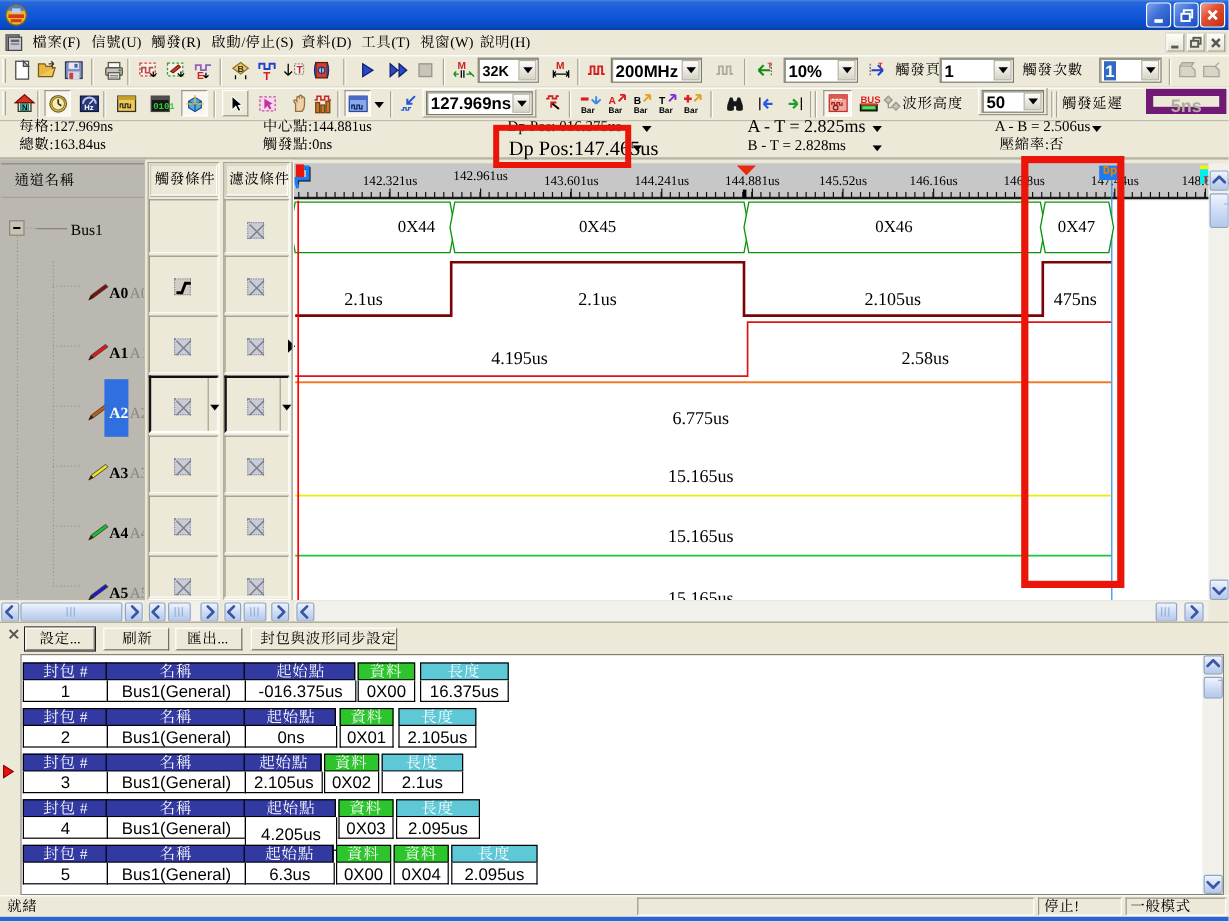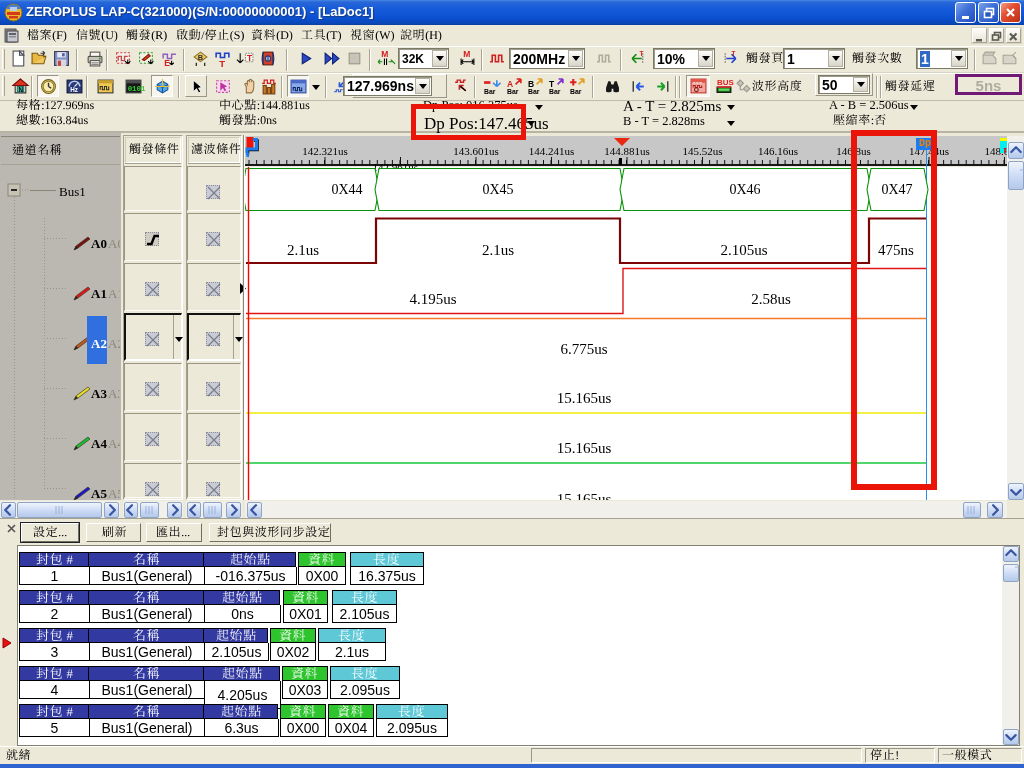--- a/index.html
+++ b/index.html
@@ -42,21 +42,20 @@
       </defs>
     </svg>
     <div class="a" style="left:0;top:0;width:1024px;height:25px;background:linear-gradient(180deg,#4687e2 0%,#2a67d8 8%,#155bda 35%,#0b51d2 70%,#0a47bb 92%,#0a3f9e 100%)"></div>
     <svg class="a" style="left:4px;top:3px" width="19" height="19">
 <circle cx="9.5" cy="9.5" r="8.5" fill="#e8b82a" stroke="#8a6a10"></circle>
 <path d="M2 6 A8.5 8.5 0 0 1 17 6 Z" fill="#4a7fd0"></path>
 <rect x="3" y="9" width="13" height="3" fill="#d43a1a"></rect>
       <rect x="5" y="13" width="9" height="2.5" fill="#d43a1a"></rect>
 <rect x="6" y="4" width="7" height="4" fill="#b8cdee"></rect>
     </svg>
-    <div class="a" style="left:26px;top:4px;font:bold 13px 'Liberation Sans';color:#fff;text-shadow:1px 1px 1px #1a3a7a">ZEROPLUS LAP-C(321000)(S/N:00000000001) - [LaDoc1]</div>
     <div class="a" style="left:955px;top:2px;width:21px;height:21px;border-radius:3px;border:1px solid #fff;background:linear-gradient(135deg,#7da4ea 0%,#3e6fd6 45%,#2858c8 85%,#1d4cb8 100%)"><svg width="15" height="15" style="margin:2px">
         <rect x="4" y="11" width="7" height="3" fill="#fff"></rect>
       </svg></div>
     <div class="a" style="left:978px;top:2px;width:21px;height:21px;border-radius:3px;border:1px solid #fff;background:linear-gradient(135deg,#7da4ea 0%,#3e6fd6 45%,#2858c8 85%,#1d4cb8 100%)"><svg width="15" height="15" style="margin:2px">
         <rect x="5.5" y="3.5" width="7" height="6" fill="none" stroke="#fff" stroke-width="1.6"></rect>
         <rect x="3.5" y="6.5" width="7" height="6" fill="#2858c8" stroke="#fff" stroke-width="1.6"></rect>
       </svg></div>
     <div class="a" style="left:1000px;top:2px;width:21px;height:21px;border-radius:3px;border:1px solid #fff;background:linear-gradient(135deg,#f0a088 0%,#e35032 40%,#c93a1e 80%,#b03012 100%)"><svg width="15" height="15" style="margin:2px">
         <path d="M4 4 L11 11 M11 4 L4 11" stroke="#fff" stroke-width="2.2"></path>
       </svg></div>
@@ -291,21 +290,21 @@
     </svg>
     <svg class="ico" style="left:311px;top:84px" width="10" height="8">
       <path d="M1 1 L5 6 L9 1 Z" fill="#000"></path>
     </svg>
     <div class="sep" style="left:325px;top:76px;height:22px"></div>
     <svg class="ico" style="left:332px;top:78px" width="16" height="16" viewBox="0 0 16 16">
       <path d="M13 2 L7 8 m0 -4 v4 h4" stroke="#2858d8" fill="none" stroke-width="1.6"></path>
       <path d="M2 13 h2 v-2 h2 v2 h2 v-2 h2" stroke="#2858d8" fill="none"></path>
     </svg>
     <div class="a" style="left:352px;top:74px;width:95px;height:24px;background:#ece9d8;border:1px solid #fff;border-bottom-color:#9a968a;border-right-color:#9a968a"></div>
-    <div class="combo" style="left:343px;top:76px;width:89px;height:20px;font-size:14px">127.969ns<div class="dd"></div></div>
+    <div class="combo" style="left:355px;top:76px;width:89px;height:20px;font-size:14px">127.969ns<div class="dd"></div></div>
     <svg class="ico" style="left:453px;top:78px" width="16" height="16" viewBox="0 0 16 16">
       <path d="M2 4 h2 V2 h3 V4 h3 V2 h2" stroke="#d02020" fill="none" stroke-width="1.3"></path>
       <path d="M12 12 L6 7 m0 4 v-4 h4" stroke="#c02020" fill="none" stroke-width="1.5"></path>
       <path d="M12 12 L7 8" stroke="#000" stroke-width="1.2"></path>
     </svg>
     <div class="sep" style="left:474px;top:76px;height:22px"></div>
     <svg class="ico" style="left:483px;top:78px" width="16" height="16" viewBox="0 0 16 16">
       <rect x="1" y="3" width="6" height="2.5" fill="#e02020"></rect>
       <path d="M13 2 v6 m0 0 l-3.5 -3.5 m3.5 3.5 l3.5 -3.5" stroke="#3888e8" fill="none" stroke-width="1.5"></path>
       <text x="1" y="15" font-size="6.5" font-weight="bold" fill="#000" font-family="Liberation Sans">Bar</text>
@@ -368,21 +367,21 @@
     <svg class="ct" style="left:751px;top:80px" width="52" height="15">
       <path transform="translate(1,10.1)" d="M1.2 -2.5C1 -2.5 0.6 -2.5 0.6 -2.5V-2.2C0.9 -2.2 1.1 -2.2 1.2 -2C1.5 -1.9 1.5 -0.9 1.4 0.3C1.4 0.7 1.5 0.9 1.8 0.9C2.2 0.9 2.4 0.6 2.4 0.1C2.5 -0.9 2.1 -1.5 2.1 -2C2.1 -2.3 2.2 -2.7 2.3 -3C2.5 -3.6 3.4 -6.4 3.9 -7.9L3.7 -7.9C1.7 -3.1 1.7 -3.1 1.5 -2.7C1.3 -2.5 1.3 -2.5 1.2 -2.5ZM1.4 -9.9 1.3 -9.8C1.8 -9.5 2.4 -8.8 2.6 -8.3C3.5 -7.8 4 -9.5 1.4 -9.9ZM0.6 -7.3 0.4 -7.2C0.9 -6.8 1.5 -6.2 1.7 -5.7C2.5 -5.2 3 -6.9 0.6 -7.3ZM7.1 -7.7V-5.3H5.1V-5.8V-7.7ZM4.4 -8.1V-5.7C4.4 -3.6 4.2 -1.2 2.9 0.8L3.1 1C4.7 -0.7 5.1 -3.1 5.1 -5H5.9C6.2 -3.6 6.7 -2.5 7.4 -1.6C6.5 -0.6 5.2 0.2 3.7 0.8L3.8 0.9C5.5 0.5 6.8 -0.2 7.8 -1.1C8.6 -0.2 9.6 0.4 10.9 0.9C11 0.5 11.3 0.3 11.7 0.2L11.7 0.1C10.4 -0.3 9.3 -0.8 8.3 -1.6C9.2 -2.5 9.8 -3.6 10.2 -4.8C10.5 -4.9 10.6 -4.9 10.7 -5L9.9 -5.8L9.3 -5.3H7.9V-7.7H10L9.6 -6.2L9.7 -6.1C10.1 -6.5 10.6 -7.2 10.9 -7.6C11.2 -7.6 11.3 -7.6 11.4 -7.7L10.5 -8.6L9.9 -8.1H7.9V-9.5C8.2 -9.6 8.3 -9.7 8.3 -9.9L7.1 -10V-8.1H5.3L4.4 -8.5ZM9.4 -5C9 -3.9 8.5 -2.9 7.8 -2.1C7.1 -2.8 6.5 -3.8 6.1 -5Z M22.9 -9.9C22 -8.5 20.8 -7.3 19.5 -6.4L19.6 -6.2C21.1 -6.9 22.5 -7.9 23.5 -9.1C23.8 -9.1 23.9 -9.1 24 -9.2ZM22.9 -6.8C21.9 -5.2 20.6 -4 19 -3.1L19.1 -2.9C20.9 -3.6 22.4 -4.7 23.6 -6C23.8 -6 24 -6 24 -6.1ZM23.1 -3.7C22 -1.6 20.4 -0.3 18.4 0.7L18.5 0.9C20.7 0.1 22.5 -1.1 23.8 -3C24.1 -3 24.2 -3 24.3 -3.2ZM17.4 -8.7V-5.5H15.5V-8.7ZM13.1 -5.5 13.2 -5.2H14.7C14.7 -3.1 14.5 -0.9 13 0.9L13.2 1C15.2 -0.7 15.4 -3.1 15.5 -5.2H17.4V0.9H17.5C17.9 0.9 18.1 0.7 18.1 0.6V-5.2H19.8C20 -5.2 20.1 -5.2 20.1 -5.3C19.7 -5.7 19.1 -6.2 19.1 -6.2L18.6 -5.5H18.1V-8.7H19.5C19.7 -8.7 19.8 -8.8 19.8 -8.9C19.5 -9.3 18.8 -9.8 18.8 -9.8L18.3 -9.1H13.3L13.4 -8.7H14.7V-5.5Z M35.5 -9.4 34.9 -8.6H31.7C32.1 -8.9 31.9 -9.9 30 -10.2L29.9 -10.1C30.4 -9.8 31 -9.1 31.2 -8.6H25.9L26 -8.3H36.3C36.5 -8.3 36.6 -8.3 36.6 -8.5C36.2 -8.9 35.5 -9.4 35.5 -9.4ZM32.6 -1.2H29.8V-2.6H32.6ZM29.8 -0.4V-0.8H32.6V-0.3H32.7C33 -0.3 33.3 -0.5 33.3 -0.5V-2.5C33.6 -2.5 33.7 -2.6 33.8 -2.7L32.9 -3.4L32.5 -3H29.9L29.1 -3.3V-0.1H29.2C29.5 -0.1 29.8 -0.3 29.8 -0.4ZM33.3 -5.6H29.2V-7H33.3ZM29.2 -4.9V-5.2H33.3V-4.8H33.4C33.7 -4.8 34.1 -4.9 34.1 -5V-6.9C34.3 -6.9 34.5 -7 34.6 -7.1L33.6 -7.8L33.2 -7.3H29.3L28.4 -7.7V-4.7H28.6C28.9 -4.7 29.2 -4.9 29.2 -4.9ZM27.5 0.7V-3.9H35.1V-0.2C35.1 -0 35.1 0 34.9 0C34.6 0 33.5 -0 33.5 -0V0.1C34 0.2 34.3 0.3 34.5 0.4C34.6 0.5 34.7 0.7 34.7 1C35.8 0.9 35.9 0.5 35.9 -0.1V-3.8C36.2 -3.8 36.4 -3.9 36.4 -4L35.4 -4.8L35 -4.3H27.6L26.7 -4.7V0.9H26.8C27.2 0.9 27.5 0.8 27.5 0.7Z M43.2 -10.2 43.1 -10.1C43.5 -9.8 44 -9.1 44.2 -8.7C45 -8.2 45.6 -9.8 43.2 -10.2ZM48.2 -9.2 47.6 -8.5H40.4L39.5 -8.9V-5.5C39.5 -3.3 39.4 -1 38.2 0.9L38.4 1C40.1 -0.8 40.3 -3.5 40.3 -5.5V-8.1H48.9C49.1 -8.1 49.2 -8.2 49.3 -8.3C48.9 -8.7 48.2 -9.2 48.2 -9.2ZM46.3 -3.3H41.1L41.3 -2.9H42.2C42.6 -2.1 43.2 -1.4 43.9 -0.8C42.7 -0.1 41.2 0.4 39.5 0.7L39.6 0.9C41.5 0.7 43.1 0.2 44.4 -0.5C45.6 0.2 47 0.7 48.7 0.9C48.8 0.5 49.1 0.3 49.4 0.2V0.1C47.8 -0.1 46.3 -0.3 45.1 -0.9C45.9 -1.4 46.6 -2 47.2 -2.8C47.5 -2.8 47.6 -2.8 47.7 -3L46.9 -3.8ZM46.2 -2.9C45.8 -2.2 45.2 -1.7 44.4 -1.2C43.6 -1.6 43 -2.2 42.5 -2.9ZM43.6 -7.7 42.4 -7.8V-6.5H40.5L40.6 -6.1H42.4V-3.6H42.5C42.8 -3.6 43.1 -3.8 43.1 -3.9V-4.3H45.7V-3.8H45.9C46.2 -3.8 46.5 -3.9 46.5 -4V-6.1H48.7C48.8 -6.1 48.9 -6.2 49 -6.3C48.6 -6.7 48 -7.2 48 -7.2L47.5 -6.5H46.5V-7.4C46.8 -7.4 46.9 -7.5 46.9 -7.7L45.7 -7.8V-6.5H43.1V-7.4C43.4 -7.4 43.5 -7.5 43.6 -7.7ZM45.7 -6.1V-4.7H43.1V-6.1Z" fill="#000"></path>
     </svg>
     <div class="a" style="left:815px;top:73px;width:58px;height:23px;background:#ece9d8;border:1px solid #fff;border-bottom-color:#9a968a;border-right-color:#9a968a"></div>
     <div class="combo" style="left:818px;top:75px;width:52px;height:19px;font-size:14px">50<div class="dd"></div></div>
     <div class="sep" style="left:876px;top:76px;height:22px"></div>
     <div class="sep" style="left:880px;top:76px;height:22px"></div>
     <svg class="ct" style="left:884px;top:80px" width="52" height="15">
       <path transform="translate(1,10.1)" d="M3.6 -8.5C3.4 -8 3.2 -7.5 2.9 -7H2.1L1.6 -7.2C1.9 -7.6 2.1 -8 2.3 -8.5ZM8.5 -1.9 8.3 -1.8C8.5 -1.6 8.7 -1.4 8.8 -1.2L7.9 -1.1V-2.3H8.9V-1.9H9C9.2 -1.9 9.5 -2.1 9.5 -2.1V-3.9C9.7 -4 9.8 -4 9.9 -4.1L9.1 -4.7L8.8 -4.3H7.9V-5C8.2 -5 8.3 -5.1 8.3 -5.2L7.3 -5.4V-4.3H6.6L6 -4.6C6.3 -4.9 6.6 -5.2 6.8 -5.6H10.4C10.4 -2.3 10.3 -0.4 9.9 -0.1C9.8 0 9.8 0 9.5 0C9.3 0 8.6 -0 8.1 -0.1L8.1 0.1C8.5 0.2 9 0.3 9.1 0.4C9.3 0.5 9.3 0.7 9.3 0.9C9.8 0.9 10.2 0.8 10.5 0.5C10.9 -0 11.1 -1.9 11.1 -5.5C11.4 -5.5 11.5 -5.6 11.6 -5.7L10.7 -6.4L10.3 -6H7C7.1 -6.2 7.3 -6.4 7.4 -6.6C7.6 -6.6 7.8 -6.7 7.8 -6.9L7.3 -7.1H10.2V-6.6H10.3C10.7 -6.6 10.9 -6.8 10.9 -6.8V-9C11.2 -9 11.3 -9.1 11.4 -9.2L10.6 -9.8L10.2 -9.4H6.4L5.5 -9.7V-6.5H5.6C6 -6.5 6.2 -6.7 6.2 -6.8V-7.1H6.6C6.3 -5.9 5.6 -4.8 4.9 -4.1V-6.5C5.2 -6.6 5.3 -6.7 5.4 -6.8L4.5 -7.5L4.1 -7H3.2C3.6 -7.4 4.1 -8 4.3 -8.4C4.5 -8.4 4.7 -8.4 4.8 -8.5L4 -9.3L3.5 -8.8H2.5L2.7 -9.5C3 -9.5 3.1 -9.6 3.2 -9.7L2.1 -10.1C1.7 -8.5 1.1 -7 0.4 -6L0.6 -5.9C0.8 -6.1 1 -6.4 1.2 -6.7V-4.3C1.2 -2.6 1.2 -0.7 0.5 0.8L0.6 1C1.5 -0.1 1.8 -1.4 1.9 -2.6H4.2V-0.2C4.2 0 4.2 0.1 4 0.1C3.7 0.1 2.7 0 2.7 0V0.2C3.2 0.3 3.4 0.3 3.6 0.5C3.7 0.6 3.8 0.8 3.8 1C4.8 0.9 4.9 0.5 4.9 -0.1V-3.7C5.2 -3.9 5.5 -4.1 5.8 -4.4V-1.8H5.9C6.2 -1.8 6.4 -2 6.4 -2V-2.3H7.3V-1C6.5 -0.9 5.7 -0.9 5.3 -0.8L5.7 0C5.9 0 6 -0 6 -0.2C7.3 -0.5 8.3 -0.7 9 -0.9C9.1 -0.8 9.1 -0.6 9.2 -0.4C9.8 0.1 10.3 -1.2 8.5 -1.9ZM1.9 -6.7H2.7V-5.1H1.9ZM1.9 -4.7H2.7V-3H1.9C1.9 -3.4 1.9 -3.9 1.9 -4.3ZM4.2 -6.7V-5.1H3.4V-6.7ZM4.2 -4.7V-3H3.4V-4.7ZM6.2 -7.4V-9H7.1V-7.4ZM10.2 -7.4H9.3V-9H10.2ZM7.7 -7.4V-9H8.7V-7.4ZM6.4 -2.7V-4H7.3V-2.7ZM8.9 -2.7H7.9V-4H8.9Z M14.4 -8.4 14.3 -8.3C14.7 -8 15.2 -7.4 15.4 -7C15.4 -6.9 15.5 -6.9 15.6 -6.9C14.9 -6.2 14 -5.7 13.1 -5.3L13.2 -5.1C13.8 -5.3 14.4 -5.6 15 -5.9L15 -5.8H16.6V-4.4H15.2L14.3 -4.8C14.2 -4.4 14.1 -3.5 14 -3C13.8 -2.9 13.7 -2.8 13.5 -2.7L14.4 -2.1L14.7 -2.5H16.7C16.5 -1.1 16.3 -0.3 16 -0C15.9 0 15.8 0 15.6 0C15.4 0 14.6 0 14.2 -0L14.2 0.2C14.6 0.2 15 0.3 15.1 0.4C15.3 0.6 15.3 0.8 15.3 0.9C15.8 0.9 16.2 0.9 16.5 0.6C16.9 0.3 17.3 -0.8 17.4 -2.4C17.7 -2.4 17.8 -2.5 17.9 -2.6L17 -3.3L16.6 -2.8H14.7C14.8 -3.2 14.9 -3.7 14.9 -4.1H16.6V-3.6H16.8C17.1 -3.6 17.4 -3.8 17.4 -3.8V-5.7C17.6 -5.7 17.7 -5.8 17.8 -5.9L17.1 -6.6L16.7 -6.1H15.5C16.7 -6.9 17.5 -7.8 18.1 -8.9C18.4 -8.9 18.5 -9 18.6 -9.1L17.7 -9.9L17.2 -9.4H13.9L14 -9H17.2C16.9 -8.4 16.5 -7.9 16 -7.4C16 -7.7 15.5 -8.2 14.4 -8.4ZM18.6 -2.1 18.5 -1.9C19 -1.7 19.6 -1.3 20.2 -1C19.4 -0.2 18.4 0.3 17.2 0.8L17.3 1C18.7 0.6 19.8 0.1 20.7 -0.6C21.4 -0.1 22.1 0.4 22.4 0.8C23.2 1.1 23.4 0 21.3 -1.1C21.7 -1.5 22.1 -2 22.4 -2.5C22.7 -2.5 22.9 -2.6 23 -2.7L22.1 -3.4L21.6 -3H18.1L18.2 -2.6H21.5C21.3 -2.2 21 -1.8 20.6 -1.4C20.1 -1.6 19.4 -1.9 18.6 -2.1ZM19.1 -10.1 18.9 -10C19.3 -8.6 20.2 -7.4 21.2 -6.5L20.8 -6.2H19.6L18.7 -6.6V-5.4C18.7 -4.7 18.6 -3.9 17.7 -3.2L17.8 -3C19.3 -3.7 19.5 -4.7 19.5 -5.5V-5.8H20.9V-4.2C20.9 -3.7 21 -3.5 21.6 -3.5H22.2C23.2 -3.5 23.4 -3.6 23.4 -3.9C23.4 -4.1 23.3 -4.1 23.1 -4.2L23.1 -4.2H23C22.9 -4.2 22.8 -4.2 22.8 -4.2C22.7 -4.2 22.7 -4.2 22.6 -4.2C22.5 -4.2 22.4 -4.2 22.3 -4.2H21.9C21.7 -4.2 21.7 -4.2 21.7 -4.3V-5.7C21.9 -5.7 22 -5.8 22.1 -5.9L22 -6C22.5 -5.7 23 -5.4 23.5 -5.2C23.6 -5.6 23.9 -5.8 24.2 -5.8L24.2 -6C23.3 -6.2 22.4 -6.6 21.6 -7.2C22.2 -7.4 22.8 -7.8 23.2 -8.1C23.5 -8 23.6 -8 23.7 -8.1L22.7 -8.8C22.4 -8.4 21.9 -7.8 21.4 -7.3C21 -7.6 20.6 -7.9 20.3 -8.2C21 -8.5 21.6 -8.9 22 -9.2C22.3 -9.1 22.4 -9.1 22.5 -9.2L21.5 -9.9C21.2 -9.5 20.7 -8.9 20.1 -8.4C19.7 -8.9 19.3 -9.5 19.1 -10.1Z M26.4 -4.4 26.2 -4.3C26.6 -3 27 -2 27.6 -1.3C27.1 -0.6 26.5 0.1 25.8 0.7L25.9 0.9C26.8 0.4 27.4 -0.2 27.9 -0.9C29.1 0.2 30.7 0.5 33 0.5C33.8 0.5 35.5 0.5 36.2 0.5C36.2 0.1 36.4 -0.1 36.7 -0.2V-0.3C35.8 -0.3 34 -0.3 33.1 -0.3C30.9 -0.3 29.3 -0.5 28.2 -1.4C28.9 -2.5 29.2 -3.8 29.4 -5.2C29.7 -5.2 29.8 -5.2 29.9 -5.3L29.1 -6.1L28.6 -5.6H27.4C27.8 -6.5 28.4 -7.7 28.7 -8.4C29 -8.4 29.2 -8.5 29.4 -8.6L28.4 -9.4L28 -8.9H25.8L25.9 -8.6H28C27.7 -7.8 27.1 -6.5 26.7 -5.8C26.5 -5.7 26.4 -5.6 26.2 -5.6L27 -5L27.3 -5.3H28.7C28.5 -4 28.3 -2.8 27.8 -1.8C27.2 -2.4 26.8 -3.2 26.4 -4.4ZM36.1 -9.2 35.2 -10C34 -9.5 31.8 -8.8 29.9 -8.5L29.9 -8.3C30.8 -8.4 31.8 -8.5 32.7 -8.6V-2H31.1V-6.3C31.4 -6.4 31.5 -6.5 31.6 -6.7L30.4 -6.8V-2H29.2L29.3 -1.6H36.1C36.3 -1.6 36.4 -1.7 36.4 -1.8C36.1 -2.2 35.5 -2.6 35.5 -2.6L35 -2H33.4V-5.5H35.7C35.9 -5.5 36 -5.6 36.1 -5.7C35.7 -6.1 35.1 -6.6 35.1 -6.6L34.5 -5.9H33.4V-8.7C34.2 -8.9 34.9 -9.1 35.5 -9.2C35.8 -9.1 36 -9.1 36.1 -9.2Z M39.1 -10.1 39 -10C39.5 -9.5 40 -8.7 40.1 -8.1C40.9 -7.5 41.5 -9.2 39.1 -10.1ZM43.4 -7.2 43.2 -7.1C43.7 -6.9 44.3 -6.5 44.6 -6.2C45.3 -6 45.5 -7.1 43.4 -7.2ZM39 -4.5C38.8 -4.5 38.6 -4.4 38.5 -4.4L39.1 -3.8L39.4 -4H40.6C40.3 -2.3 39.4 -0.4 38.1 0.8L38.3 1C39.2 0.3 39.9 -0.6 40.4 -1.5C41.3 0.3 42.6 0.7 44.9 0.7C45.9 0.7 48.2 0.7 49.1 0.7C49.1 0.3 49.3 0.1 49.6 0V-0.1C48.5 -0.1 46 -0.1 44.9 -0.1C42.6 -0.1 41.4 -0.3 40.5 -1.7C40.9 -2.4 41.2 -3.2 41.4 -4C41.6 -4 41.7 -4 41.8 -4.1L41 -4.8L40.6 -4.4H39.6C40.1 -5 40.7 -5.9 41 -6.5C41.3 -6.5 41.5 -6.6 41.6 -6.7L40.7 -7.4L40.3 -7H38.4L38.5 -6.7H40.3C39.9 -6 39.4 -5.1 39 -4.5ZM46.6 -7.5 45.5 -7.6V-6.2C44.5 -5.8 43.5 -5.5 43.1 -5.4L43.5 -4.7C43.6 -4.7 43.7 -4.8 43.7 -4.9C44.4 -5.3 45 -5.7 45.5 -5.9V-5H45.7C45.9 -5 46.2 -5.1 46.2 -5.2V-6.1C47 -5.7 47.9 -5.1 48.3 -4.8C49 -4.6 49.1 -5.6 47.2 -6.1C47.7 -6.3 48.2 -6.6 48.5 -6.7C48.6 -6.7 48.7 -6.7 48.8 -6.8L48.1 -7.4C48.4 -7.4 48.8 -7.5 48.8 -7.6V-9C49 -9 49.2 -9.1 49.3 -9.2L48.3 -9.9L47.9 -9.5H43.1L42.3 -9.9V-6.7C42.3 -4.8 42.2 -2.7 41.1 -1L41.3 -0.9C42.9 -2.6 43 -4.9 43 -6.8V-7.7H48V-7.4C47.8 -7.1 47.2 -6.6 46.8 -6.2L46.2 -6.3V-7.2C46.5 -7.2 46.5 -7.3 46.6 -7.5ZM46.6 -4.7 45.4 -4.8V-3.8H44.1L44.4 -4.3C44.7 -4.3 44.8 -4.4 44.9 -4.5L43.9 -4.9C43.6 -4 43.3 -3.2 42.9 -2.7L43.1 -2.5C43.4 -2.8 43.6 -3.1 43.9 -3.5H45.4V-2.3H42.6L42.7 -2H45.4V-0.4H45.6C45.9 -0.4 46.2 -0.5 46.2 -0.6V-2H48.9C49.1 -2 49.2 -2 49.3 -2.2C48.9 -2.5 48.3 -2.9 48.3 -2.9L47.9 -2.3H46.2V-3.5H48.3C48.4 -3.5 48.6 -3.5 48.6 -3.7C48.3 -4 47.7 -4.4 47.7 -4.4L47.3 -3.8H46.2V-4.4C46.4 -4.5 46.5 -4.6 46.6 -4.7ZM48 -8H43V-9.1H48Z" fill="#000"></path>
     </svg>
-    <div class="a" style="left:955px;top:74px;width:67px;height:21px;border:3px solid #701a75;color:#b0aca0;font:bold 15px 'Liberation Sans';text-align:center;line-height:17px">5ns</div>
+    <div class="a" style="left:955px;top:74px;width:67px;height:21px;border:6px solid #701a75;color:#b0aca0;font:bold 15px 'Liberation Sans';text-align:center;line-height:17px">5ns</div>
     <div class="a" style="left:0;top:100px;width:1024px;height:33px;background:#ece9d8;border-top:1px solid #c0bcac;border-bottom:2px solid #b8b4a4"></div>
     <svg class="ct" style="left:15px;top:99px" width="80" height="15">
       <path transform="translate(1,10.1)" d="M4.6 -3.5 4.5 -3.4C5.2 -3 6 -2.4 6.3 -1.8C7.2 -1.4 7.4 -3.1 4.6 -3.5ZM4.9 -6.3 4.8 -6.1C5.4 -5.8 6.2 -5.2 6.5 -4.7C7.3 -4.3 7.6 -5.9 4.9 -6.3ZM10.5 -5 10 -4.3H9.5C9.6 -4.9 9.6 -5.7 9.6 -6.6C9.9 -6.6 10 -6.6 10.1 -6.7L9.2 -7.5L8.7 -7H4L3 -7.5C2.9 -6.6 2.8 -5.4 2.6 -4.3H0.5L0.6 -3.9H2.5C2.4 -3 2.2 -2.2 2.1 -1.5C1.9 -1.5 1.8 -1.4 1.6 -1.3L2.5 -0.7L2.9 -1.1H8.4C8.3 -0.6 8.1 -0.3 8 -0.2C7.9 -0.1 7.8 -0 7.5 -0C7.3 -0 6.5 -0.1 6 -0.2V0C6.4 0.1 6.9 0.2 7 0.4C7.2 0.5 7.2 0.7 7.2 0.9C7.8 0.9 8.3 0.8 8.6 0.4C8.8 0.2 9 -0.3 9.2 -1.1H10.9C11.1 -1.1 11.2 -1.1 11.2 -1.3C10.8 -1.6 10.2 -2.1 10.2 -2.1L9.7 -1.4H9.2C9.3 -2.1 9.4 -2.9 9.5 -3.9H11.2C11.4 -3.9 11.5 -4 11.5 -4.1C11.1 -4.5 10.5 -5 10.5 -5ZM2.9 -1.4C3 -2.1 3.2 -3 3.3 -3.9H8.7C8.6 -2.9 8.5 -2.1 8.4 -1.4ZM3.4 -4.3C3.5 -5.1 3.6 -6 3.7 -6.6H8.8C8.8 -5.8 8.8 -5 8.7 -4.3ZM10 -9.3 9.4 -8.6H3.6C3.8 -8.8 3.9 -9.1 4.1 -9.4C4.3 -9.4 4.5 -9.5 4.5 -9.6L3.3 -10.1C2.8 -8.4 1.8 -6.9 0.9 -6L1 -5.8C1.9 -6.4 2.7 -7.2 3.4 -8.2H10.8C10.9 -8.2 11 -8.3 11.1 -8.4C10.6 -8.8 10 -9.3 10 -9.3Z M16.7 -7.9 16.2 -7.3H15.7V-9.6C16 -9.7 16.1 -9.8 16.1 -10L14.9 -10.1V-7.3H13.1L13.2 -6.9H14.7C14.4 -5.1 13.8 -3.3 13 -1.9L13.1 -1.7C13.9 -2.6 14.5 -3.6 14.9 -4.7V1H15.1C15.3 1 15.7 0.8 15.7 0.7V-5.6C16.1 -5.1 16.5 -4.5 16.6 -4C17.4 -3.5 18 -4.9 15.7 -5.9V-6.9H17.3C17.5 -6.9 17.6 -7 17.6 -7.1C17.3 -7.5 16.7 -7.9 16.7 -7.9ZM20.3 -9.6 19.1 -10.1C18.6 -8.4 17.9 -6.8 17 -5.7L17.2 -5.6C17.8 -6.1 18.3 -6.7 18.8 -7.5C19.2 -6.8 19.6 -6.2 20.2 -5.6C19.2 -4.6 17.9 -3.8 16.5 -3.2L16.6 -3C17.1 -3.2 17.6 -3.4 18.1 -3.6V0.9H18.3C18.6 0.9 18.9 0.8 18.9 0.7V0.1H22.1V0.8H22.2C22.6 0.8 22.9 0.7 22.9 0.6V-3C23.1 -3.1 23.2 -3.2 23.3 -3.3L22.4 -3.9L22 -3.5H19L18.4 -3.7C19.2 -4.1 20 -4.6 20.6 -5.2C21.4 -4.5 22.4 -3.9 23.6 -3.4C23.6 -3.8 23.9 -4 24.2 -4.1L24.2 -4.2C23 -4.5 21.9 -5 21.1 -5.6C21.9 -6.3 22.5 -7.2 22.9 -8.1C23.2 -8.1 23.4 -8.2 23.4 -8.3L22.6 -9.1L22.1 -8.6H19.4C19.6 -8.9 19.7 -9.1 19.8 -9.4C20.1 -9.4 20.2 -9.5 20.3 -9.6ZM19 -7.7 19.3 -8.2H22C21.7 -7.4 21.2 -6.7 20.6 -6C19.9 -6.5 19.4 -7.1 19 -7.7ZM18.9 -0.3V-3.1H22.1V-0.3Z M27.6 -0.5Q27.6 -0.3 27.4 -0Q27.2 0.2 26.9 0.2Q26.6 0.2 26.4 -0Q26.1 -0.3 26.1 -0.5Q26.1 -0.8 26.4 -1Q26.6 -1.2 26.9 -1.2Q27.2 -1.2 27.4 -1Q27.6 -0.8 27.6 -0.5ZM27.6 -4.9Q27.6 -4.6 27.4 -4.4Q27.2 -4.2 26.9 -4.2Q26.6 -4.2 26.4 -4.4Q26.1 -4.6 26.1 -4.9Q26.1 -5.2 26.4 -5.4Q26.6 -5.6 26.9 -5.6Q27.2 -5.6 27.4 -5.4Q27.6 -5.2 27.6 -4.9Z M32.2 -0.5 33.8 -0.3V0H29.6V-0.3L31.2 -0.5V-6.9L29.6 -6.3V-6.6L31.9 -7.9H32.2Z M39.9 0H35.1V-0.9L36.2 -1.9Q37.2 -2.8 37.7 -3.3Q38.2 -3.9 38.4 -4.5Q38.6 -5.1 38.6 -5.9Q38.6 -6.7 38.3 -7.1Q37.9 -7.5 37.1 -7.5Q36.8 -7.5 36.5 -7.4Q36.2 -7.3 35.9 -7.1L35.7 -6.2H35.3V-7.7Q36.4 -7.9 37.1 -7.9Q38.4 -7.9 39.1 -7.4Q39.7 -6.9 39.7 -5.9Q39.7 -5.2 39.5 -4.7Q39.2 -4.1 38.7 -3.5Q38.2 -2.9 36.9 -1.9Q36.4 -1.4 35.8 -0.9H39.9Z M41.7 -6H41.3V-7.9H46.2V-7.4L42.7 0H41.9L45.4 -7H41.9Z M48.7 -0.5Q48.7 -0.3 48.5 -0Q48.3 0.2 48 0.2Q47.7 0.2 47.5 -0Q47.3 -0.3 47.3 -0.5Q47.3 -0.8 47.5 -1Q47.7 -1.2 48 -1.2Q48.3 -1.2 48.5 -1Q48.7 -0.8 48.7 -0.5Z M49.9 -5.5Q49.9 -6.6 50.6 -7.3Q51.2 -7.9 52.5 -7.9Q53.8 -7.9 54.4 -7Q55 -6 55 -3.9Q55 -2 54.2 -0.9Q53.4 0.1 52 0.1Q51 0.1 50.2 -0.1V-1.4H50.6L50.8 -0.6Q51 -0.5 51.3 -0.4Q51.6 -0.4 52 -0.4Q52.9 -0.4 53.4 -1.2Q53.9 -2 54 -3.6Q53.1 -3.1 52.1 -3.1Q51.1 -3.1 50.5 -3.7Q49.9 -4.4 49.9 -5.5ZM52.5 -7.5Q51 -7.5 51 -5.4Q51 -4.5 51.4 -4.1Q51.7 -3.7 52.4 -3.7Q53.2 -3.7 54 -4Q54 -5.8 53.6 -6.6Q53.3 -7.5 52.5 -7.5Z M61.2 -2.4Q61.2 -1.2 60.6 -0.5Q59.9 0.1 58.8 0.1Q57.5 0.1 56.7 -0.9Q56 -1.9 56 -3.9Q56 -5.1 56.4 -6.1Q56.8 -7 57.5 -7.5Q58.1 -7.9 59 -7.9Q59.8 -7.9 60.7 -7.7V-6.4H60.3L60.1 -7.2Q59.9 -7.3 59.6 -7.4Q59.3 -7.5 59 -7.5Q58.1 -7.5 57.7 -6.6Q57.2 -5.8 57.1 -4.2Q58.1 -4.7 59 -4.7Q60.1 -4.7 60.6 -4.1Q61.2 -3.5 61.2 -2.4ZM58.8 -0.3Q59.5 -0.3 59.8 -0.8Q60.1 -1.3 60.1 -2.3Q60.1 -3.3 59.8 -3.7Q59.5 -4.1 58.8 -4.1Q58 -4.1 57.1 -3.8Q57.1 -2.1 57.5 -1.2Q57.9 -0.3 58.8 -0.3Z M61.9 -5.5Q61.9 -6.6 62.6 -7.3Q63.2 -7.9 64.5 -7.9Q65.8 -7.9 66.4 -7Q67 -6 67 -3.9Q67 -2 66.2 -0.9Q65.4 0.1 64 0.1Q63 0.1 62.2 -0.1V-1.4H62.6L62.8 -0.6Q63 -0.5 63.3 -0.4Q63.6 -0.4 64 -0.4Q64.9 -0.4 65.4 -1.2Q65.9 -2 66 -3.6Q65.1 -3.1 64.1 -3.1Q63.1 -3.1 62.5 -3.7Q61.9 -4.4 61.9 -5.5ZM64.5 -7.5Q63 -7.5 63 -5.4Q63 -4.5 63.4 -4.1Q63.7 -3.7 64.4 -3.7Q65.2 -3.7 66 -4Q66 -5.8 65.6 -6.6Q65.3 -7.5 64.5 -7.5Z M69.4 -5.1Q69.9 -5.3 70.4 -5.5Q70.9 -5.7 71.2 -5.7Q72 -5.7 72.3 -5.2Q72.7 -4.8 72.7 -4V-0.4L73.4 -0.3V0H71V-0.3L71.7 -0.4V-3.9Q71.7 -4.4 71.5 -4.7Q71.2 -5 70.7 -5Q70.2 -5 69.4 -4.8V-0.4L70.2 -0.3V0H67.8V-0.3L68.5 -0.4V-5.1L67.8 -5.2V-5.5H69.4Z M77.8 -1.5Q77.8 -0.7 77.3 -0.3Q76.7 0.1 75.7 0.1Q75.3 0.1 74.8 0Q74.3 -0.1 74 -0.2V-1.5H74.3L74.6 -0.7Q75 -0.3 75.7 -0.3Q76.9 -0.3 76.9 -1.3Q76.9 -2 76 -2.3L75.5 -2.5Q74.9 -2.7 74.6 -2.9Q74.3 -3.1 74.2 -3.4Q74 -3.7 74 -4.1Q74 -4.8 74.5 -5.2Q75 -5.7 75.9 -5.7Q76.5 -5.7 77.4 -5.5V-4.3H77.1L76.9 -4.9Q76.5 -5.2 75.9 -5.2Q75.4 -5.2 75.1 -5Q74.9 -4.7 74.9 -4.3Q74.9 -4 75.1 -3.8Q75.4 -3.5 75.8 -3.4Q76.7 -3.1 76.9 -2.9Q77.2 -2.8 77.4 -2.6Q77.6 -2.4 77.7 -2.2Q77.8 -1.9 77.8 -1.5Z" fill="#000"></path>
     </svg>
     <svg class="ct" style="left:15px;top:114px" width="74" height="15">
       <path transform="translate(1,10.1)" d="M5.5 -2.5H5.3C5.3 -1.8 4.9 -1 4.5 -0.7C4.3 -0.6 4.2 -0.3 4.3 -0.1C4.4 0.1 4.9 0 5.1 -0.2C5.4 -0.5 5.7 -1.4 5.5 -2.5ZM7.3 -2.9 6.2 -3V-0.1C6.2 0.4 6.4 0.6 7.2 0.6H8.4C10 0.6 10.4 0.5 10.4 0.1C10.4 0 10.3 -0.1 10.1 -0.2L10 -1.6H9.9C9.8 -1 9.6 -0.4 9.6 -0.2C9.5 -0.1 9.5 -0.1 9.3 -0.1C9.2 -0.1 8.8 -0.1 8.4 -0.1H7.4C7 -0.1 7 -0.1 7 -0.3V-2.6C7.2 -2.7 7.3 -2.8 7.3 -2.9ZM10.1 -2.8 9.9 -2.7C10.4 -2.1 10.9 -1.2 11 -0.5C11.7 0.2 12.4 -1.6 10.1 -2.8ZM7.6 -3.4 7.5 -3.4C7.9 -2.9 8.4 -2 8.4 -1.4C9.1 -0.7 9.8 -2.4 7.6 -3.4ZM1.5 -2.3H1.3C1.4 -1.6 1.1 -0.7 0.7 -0.4C0.5 -0.2 0.4 0.1 0.5 0.3C0.7 0.5 1.1 0.4 1.3 0.2C1.6 -0.2 1.9 -1.1 1.5 -2.3ZM3.6 -2.9 3.5 -2.8C3.8 -2.4 4.1 -1.7 4.1 -1.2C4.7 -0.6 5.4 -1.9 3.6 -2.9ZM2.6 -2.6 2.4 -2.5C2.5 -1.9 2.6 -1 2.5 -0.3C3 0.4 3.9 -1 2.6 -2.6ZM3.5 -5.3 3.4 -5.2C3.6 -4.9 3.8 -4.4 3.9 -4L1.4 -3.8C2.5 -4.8 3.7 -6.1 4.4 -7.1C4.6 -7.1 4.8 -7.1 4.8 -7.2L3.8 -7.9C3.6 -7.5 3.4 -7.1 3 -6.6H1.3C2.1 -7.3 2.9 -8.5 3.4 -9.3C3.6 -9.3 3.8 -9.4 3.8 -9.5L2.7 -10C2.4 -9.1 1.6 -7.4 0.9 -6.7C0.8 -6.6 0.6 -6.6 0.6 -6.6L1 -5.6C1.1 -5.6 1.2 -5.7 1.3 -5.8C1.8 -5.9 2.4 -6 2.8 -6.2C2.2 -5.3 1.5 -4.4 0.9 -3.9C0.9 -3.9 0.6 -3.8 0.6 -3.8L1 -2.7C1.1 -2.8 1.2 -2.9 1.3 -3C2.3 -3.2 3.3 -3.5 4 -3.7C4.1 -3.5 4.1 -3.3 4.1 -3.1C4.7 -2.5 5.4 -3.9 3.5 -5.3ZM8.7 -7.8 7.8 -8.2C7.6 -7.8 7.4 -7.5 7.2 -7.1C7 -7.2 6.7 -7.4 6.4 -7.5L6.3 -7.3L7 -6.8C6.8 -6.5 6.5 -6.2 6.2 -5.9L6.4 -5.8C6.7 -6 7.1 -6.2 7.4 -6.5C7.6 -6.3 7.9 -6.1 8.1 -5.9C7.6 -5.4 7.1 -4.9 6.6 -4.6L6.7 -4.4C7.3 -4.7 8 -5 8.5 -5.5C8.8 -5.2 9.1 -4.9 9.2 -4.7C9.7 -4.4 10 -5.1 9 -6C9.2 -6.2 9.4 -6.5 9.5 -6.7C9.8 -6.7 9.9 -6.8 10 -6.9L9.1 -7.4C8.9 -7 8.7 -6.7 8.5 -6.4C8.3 -6.5 8 -6.7 7.7 -6.9C7.9 -7.1 8.1 -7.4 8.3 -7.7C8.5 -7.6 8.6 -7.7 8.7 -7.8ZM5.2 -9V-3.3H5.4C5.7 -3.3 6 -3.4 6 -3.5V-3.9H10.2V-3.5H10.4C10.7 -3.5 11 -3.6 11 -3.7V-8.3C11.2 -8.3 11.4 -8.4 11.4 -8.5L10.6 -9.1L10.2 -8.7H7.5C7.8 -9 8.1 -9.3 8.3 -9.5C8.5 -9.5 8.7 -9.6 8.7 -9.8L7.5 -10.1C7.4 -9.7 7.2 -9.1 7.1 -8.7H6.1ZM6 -4.3V-8.3H10.2V-4.3Z M18.7 -3.2 17.5 -3.4C17.5 -3.1 17.5 -2.8 17.4 -2.6H15.8L16 -3.2C16.4 -3.2 16.5 -3.3 16.5 -3.4L15.4 -3.7C15.3 -3.4 15.1 -3 15 -2.6H13.1L13.2 -2.2H14.8C14.6 -1.7 14.4 -1.2 14.2 -1C14.8 -0.9 15.4 -0.7 16.1 -0.5C15.4 0 14.5 0.4 13.1 0.7L13.2 0.9C14.8 0.6 15.9 0.2 16.6 -0.3C17.2 -0 17.8 0.2 18.1 0.5C18.8 0.7 19.1 -0.2 17.3 -0.8C17.7 -1.2 18 -1.7 18.1 -2.2H19.8C20 -2.2 20.1 -2.3 20.1 -2.4C19.8 -2.7 19.2 -3.2 19.2 -3.2L18.8 -2.6H18.2L18.3 -2.9C18.5 -2.9 18.7 -3 18.7 -3.2ZM16 -4.1H14.6V-5.1H16ZM16.7 -4.1V-5.1H18.2V-4.1ZM19.2 -8.4 18.8 -7.8H18.7V-8.5C18.9 -8.6 19 -8.6 19.1 -8.7L18.2 -9.4L17.9 -9H16.7V-9.6C17 -9.7 17.1 -9.7 17.1 -9.9L16 -10V-9H14.9L14.1 -9.3V-7.8H13.1L13.2 -7.5H14.1V-5.8H14.2C14.6 -5.8 14.8 -6 14.8 -6V-6.3H16V-5.4H14.7L13.9 -5.8V-3.3H14C14.4 -3.3 14.6 -3.4 14.6 -3.5V-3.7H18.2V-3.4H18.3C18.5 -3.4 18.8 -3.5 18.9 -3.6V-5C19 -5 19.2 -5.1 19.2 -5.2L18.4 -5.8L18.1 -5.4H16.7V-6.3H18V-6H18.1C18.3 -6 18.6 -6.1 18.7 -6.2V-7.5H19.7C19.9 -7.5 20 -7.5 20 -7.7C19.7 -8 19.2 -8.4 19.2 -8.4ZM16 -7.8H14.8V-8.6H16ZM16 -7.5V-6.6H14.8V-7.5ZM16.7 -7.8V-8.6H18V-7.8ZM16.7 -7.5H18V-6.6H16.7ZM17.3 -2.2C17.2 -1.8 17 -1.3 16.6 -1C16.2 -1.1 15.7 -1.1 15.1 -1.2C15.3 -1.5 15.4 -1.8 15.6 -2.2ZM21.8 -9.8 20.6 -10.1C20.3 -7.9 19.7 -5.7 19 -4.1L19.2 -4C19.6 -4.5 19.9 -5.1 20.2 -5.7C20.4 -4.4 20.7 -3.1 21.1 -2.1C20.5 -1 19.7 -0 18.4 0.8L18.6 0.9C19.8 0.3 20.8 -0.5 21.4 -1.4C21.9 -0.5 22.6 0.3 23.5 0.9C23.6 0.6 23.8 0.4 24.2 0.4L24.2 0.3C23.2 -0.3 22.4 -1.1 21.9 -2C22.7 -3.4 23.1 -5.1 23.3 -7.2H23.9C24 -7.2 24.1 -7.2 24.2 -7.4C23.8 -7.7 23.1 -8.2 23.1 -8.2L22.6 -7.5H20.9C21.1 -8.2 21.3 -8.9 21.4 -9.6C21.6 -9.6 21.8 -9.7 21.8 -9.8ZM20.8 -7.2H22.5C22.3 -5.5 22.1 -4 21.5 -2.7C20.9 -3.7 20.6 -4.9 20.4 -6.2C20.5 -6.5 20.7 -6.8 20.8 -7.2Z M27.6 -0.5Q27.6 -0.3 27.4 -0Q27.2 0.2 26.9 0.2Q26.6 0.2 26.4 -0Q26.1 -0.3 26.1 -0.5Q26.1 -0.8 26.4 -1Q26.6 -1.2 26.9 -1.2Q27.2 -1.2 27.4 -1Q27.6 -0.8 27.6 -0.5ZM27.6 -4.9Q27.6 -4.6 27.4 -4.4Q27.2 -4.2 26.9 -4.2Q26.6 -4.2 26.4 -4.4Q26.1 -4.6 26.1 -4.9Q26.1 -5.2 26.4 -5.4Q26.6 -5.6 26.9 -5.6Q27.2 -5.6 27.4 -5.4Q27.6 -5.2 27.6 -4.9Z M32.2 -0.5 33.8 -0.3V0H29.6V-0.3L31.2 -0.5V-6.9L29.6 -6.3V-6.6L31.9 -7.9H32.2Z M40.2 -2.4Q40.2 -1.2 39.6 -0.5Q38.9 0.1 37.8 0.1Q36.5 0.1 35.7 -0.9Q35 -1.9 35 -3.9Q35 -5.1 35.4 -6.1Q35.8 -7 36.5 -7.5Q37.1 -7.9 38 -7.9Q38.8 -7.9 39.7 -7.7V-6.4H39.3L39.1 -7.2Q38.9 -7.3 38.6 -7.4Q38.3 -7.5 38 -7.5Q37.1 -7.5 36.7 -6.6Q36.2 -5.8 36.1 -4.2Q37.1 -4.7 38 -4.7Q39.1 -4.7 39.6 -4.1Q40.2 -3.5 40.2 -2.4ZM37.8 -0.3Q38.5 -0.3 38.8 -0.8Q39.1 -1.3 39.1 -2.3Q39.1 -3.3 38.8 -3.7Q38.5 -4.1 37.8 -4.1Q37 -4.1 36.1 -3.8Q36.1 -2.1 36.5 -1.2Q36.9 -0.3 37.8 -0.3Z M46.1 -2.1Q46.1 -1.1 45.3 -0.5Q44.6 0.1 43.3 0.1Q42.2 0.1 41.2 -0.1L41.1 -1.8H41.5L41.8 -0.7Q42 -0.6 42.4 -0.5Q42.8 -0.4 43.2 -0.4Q44.1 -0.4 44.5 -0.8Q45 -1.2 45 -2.2Q45 -3 44.6 -3.4Q44.2 -3.8 43.3 -3.8L42.5 -3.9V-4.3L43.3 -4.4Q44 -4.4 44.3 -4.8Q44.6 -5.2 44.6 -5.9Q44.6 -6.7 44.3 -7.1Q43.9 -7.5 43.2 -7.5Q42.9 -7.5 42.5 -7.4Q42.2 -7.3 41.9 -7.1L41.7 -6.2H41.3V-7.7Q41.9 -7.8 42.4 -7.9Q42.8 -7.9 43.2 -7.9Q45.7 -7.9 45.7 -6Q45.7 -5.2 45.3 -4.7Q44.8 -4.2 44 -4.1Q45.1 -4 45.6 -3.5Q46.1 -3 46.1 -2.1Z M48.7 -0.5Q48.7 -0.3 48.5 -0Q48.3 0.2 48 0.2Q47.7 0.2 47.5 -0Q47.3 -0.3 47.3 -0.5Q47.3 -0.8 47.5 -1Q47.7 -1.2 48 -1.2Q48.3 -1.2 48.5 -1Q48.7 -0.8 48.7 -0.5Z M54.8 -5.9Q54.8 -5.3 54.5 -4.8Q54.2 -4.4 53.7 -4.2Q54.3 -3.9 54.7 -3.4Q55.1 -2.9 55.1 -2.1Q55.1 -1 54.5 -0.4Q53.8 0.1 52.5 0.1Q50 0.1 50 -2.1Q50 -2.9 50.4 -3.4Q50.7 -3.9 51.4 -4.2Q50.9 -4.4 50.6 -4.8Q50.2 -5.3 50.2 -5.9Q50.2 -6.9 50.8 -7.4Q51.4 -8 52.5 -8Q53.6 -8 54.2 -7.5Q54.8 -6.9 54.8 -5.9ZM54 -2.1Q54 -3.1 53.7 -3.5Q53.3 -3.9 52.5 -3.9Q51.7 -3.9 51.4 -3.5Q51 -3.1 51 -2.1Q51 -1.1 51.4 -0.7Q51.7 -0.3 52.5 -0.3Q53.3 -0.3 53.7 -0.8Q54 -1.2 54 -2.1ZM53.8 -5.9Q53.8 -6.8 53.5 -7.1Q53.1 -7.5 52.5 -7.5Q51.9 -7.5 51.6 -7.1Q51.3 -6.8 51.3 -5.9Q51.3 -5.1 51.6 -4.8Q51.9 -4.4 52.5 -4.4Q53.2 -4.4 53.5 -4.8Q53.8 -5.1 53.8 -5.9Z M60.3 -1.7V0H59.3V-1.7H55.8V-2.5L59.6 -7.9H60.3V-2.6H61.3V-1.7ZM59.3 -6.5H59.2L56.4 -2.6H59.3Z M63.4 -1.6Q63.4 -0.6 64.3 -0.6Q65 -0.6 65.7 -0.7V-5.1L64.8 -5.2V-5.5H66.6V-0.4L67.3 -0.3V0H65.7L65.7 -0.4Q65.3 -0.2 64.7 -0Q64.2 0.1 63.8 0.1Q62.4 0.1 62.4 -1.5V-5.1L61.7 -5.2V-5.5H63.4Z M71.8 -1.5Q71.8 -0.7 71.3 -0.3Q70.7 0.1 69.7 0.1Q69.3 0.1 68.8 0Q68.3 -0.1 68 -0.2V-1.5H68.3L68.6 -0.7Q69 -0.3 69.7 -0.3Q70.9 -0.3 70.9 -1.3Q70.9 -2 70 -2.3L69.5 -2.5Q68.9 -2.7 68.6 -2.9Q68.3 -3.1 68.2 -3.4Q68 -3.7 68 -4.1Q68 -4.8 68.5 -5.2Q69 -5.7 69.9 -5.7Q70.5 -5.7 71.4 -5.5V-4.3H71.1L70.9 -4.9Q70.5 -5.2 69.9 -5.2Q69.4 -5.2 69.1 -5Q68.9 -4.7 68.9 -4.3Q68.9 -4 69.1 -3.8Q69.4 -3.5 69.8 -3.4Q70.7 -3.1 70.9 -2.9Q71.2 -2.8 71.4 -2.6Q71.6 -2.4 71.7 -2.2Q71.8 -1.9 71.8 -1.5Z" fill="#000"></path>
     </svg>
     <svg class="ct" style="left:218px;top:99px" width="92" height="15">
       <path transform="translate(1,10.1)" d="M9.9 -4H6.4V-7.2H9.9ZM6.8 -9.9 5.6 -10.1V-7.5H2.1L1.3 -7.9V-2.5H1.4C1.7 -2.5 2.1 -2.7 2.1 -2.8V-3.7H5.6V0.9H5.7C6 0.9 6.4 0.7 6.4 0.6V-3.7H9.9V-2.7H10C10.2 -2.7 10.7 -2.8 10.7 -2.9V-7C10.9 -7.1 11.1 -7.2 11.2 -7.3L10.2 -8L9.7 -7.5H6.4V-9.6C6.7 -9.6 6.8 -9.8 6.8 -9.9ZM2.1 -4V-7.2H5.6V-4Z M17.8 -10 17.7 -9.9C18.4 -9 19.3 -7.7 19.6 -6.7C20.5 -6 21.1 -8.1 17.8 -10ZM17.4 -7.8 16.2 -7.9V-0.6C16.2 0.2 16.5 0.4 17.7 0.4H19.4C21.9 0.4 22.4 0.3 22.4 -0.2C22.4 -0.3 22.3 -0.4 22 -0.5L22 -2.6H21.8C21.6 -1.7 21.5 -0.8 21.3 -0.6C21.3 -0.5 21.2 -0.4 21 -0.4C20.8 -0.4 20.2 -0.4 19.4 -0.4H17.7C17.1 -0.4 17 -0.5 17 -0.8V-7.5C17.2 -7.5 17.3 -7.6 17.4 -7.8ZM21.8 -6.2 21.7 -6.1C22.7 -4.9 23.2 -3.2 23.4 -2.1C24.2 -1.2 25 -3.9 21.8 -6.2ZM14.7 -6.4H14.5C14.5 -4.7 13.9 -3.1 13.3 -2.5C13.1 -2.2 13 -1.9 13.2 -1.7C13.5 -1.5 14 -1.7 14.2 -2.2C14.7 -2.8 15.2 -4.3 14.7 -6.4Z M28.7 -1.8 28.6 -1.8C28.9 -1.2 29.2 -0.3 29.1 0.3C29.7 0.9 30.5 -0.5 28.7 -1.8ZM30 -1.9 29.8 -1.8C30.2 -1.3 30.6 -0.5 30.6 0.2C31.3 0.8 32 -0.7 30 -1.9ZM27.6 -1.8 27.4 -1.7C27.6 -1.2 27.7 -0.3 27.6 0.4C28.1 1.1 29 -0.3 27.6 -1.8ZM26.7 -1.8 26.5 -1.8C26.5 -1.1 26.1 -0.3 25.8 -0C25.6 0.1 25.4 0.4 25.6 0.6C25.8 0.9 26.2 0.8 26.4 0.6C26.7 0.2 27 -0.6 26.7 -1.8ZM27.2 -8.5 27 -8.4C27.2 -8 27.5 -7.2 27.5 -6.6C27.9 -6.1 28.5 -7.2 27.2 -8.5ZM34.6 -9.9 33.4 -10V-4.5H32.5L31.6 -4.9V0.8H31.8C32.2 0.8 32.4 0.6 32.4 0.5V-0.1H35.4V0.7H35.6C35.9 0.7 36.2 0.5 36.2 0.4V-4.1C36.5 -4.1 36.6 -4.2 36.7 -4.3L35.8 -5L35.4 -4.5H34.1V-6.9H36.4C36.6 -6.9 36.7 -7 36.7 -7.1C36.4 -7.5 35.8 -8 35.8 -8L35.3 -7.3H34.1V-9.5C34.4 -9.6 34.5 -9.7 34.6 -9.9ZM32.4 -0.5V-4.1H35.4V-0.5ZM26.9 -5.3V-5.6H28.2V-4.4H26L26.1 -4H28.2V-2.6H25.7L25.8 -2.3H31.2C31.4 -2.3 31.5 -2.3 31.5 -2.4C31.2 -2.8 30.6 -3.2 30.6 -3.2L30.2 -2.6H28.9V-4H30.9C31 -4 31.2 -4.1 31.2 -4.2C30.9 -4.5 30.3 -4.9 30.3 -4.9L29.9 -4.4H28.9V-5.6H30.2V-5.3H30.3C30.5 -5.3 30.9 -5.5 30.9 -5.5V-8.9C31.1 -8.9 31.3 -9 31.3 -9.1L30.5 -9.8L30.1 -9.3H27L26.2 -9.7V-5.1H26.3C26.6 -5.1 26.9 -5.3 26.9 -5.3ZM28.2 -6H26.9V-9H28.2ZM28.9 -6V-9H30.2V-8.3L29.5 -8.5C29.4 -8 29.2 -7.1 29 -6.5L29.2 -6.4C29.5 -7 29.8 -7.6 30 -8C30.1 -8 30.1 -8 30.2 -8V-6Z M40.2 -0.5Q40.2 -0.3 40 -0Q39.8 0.2 39.5 0.2Q39.2 0.2 39 -0Q38.7 -0.3 38.7 -0.5Q38.7 -0.8 39 -1Q39.2 -1.2 39.5 -1.2Q39.8 -1.2 40 -1Q40.2 -0.8 40.2 -0.5ZM40.2 -4.9Q40.2 -4.6 40 -4.4Q39.8 -4.2 39.5 -4.2Q39.2 -4.2 39 -4.4Q38.7 -4.6 38.7 -4.9Q38.7 -5.2 39 -5.4Q39.2 -5.6 39.5 -5.6Q39.8 -5.6 40 -5.4Q40.2 -5.2 40.2 -4.9Z M44.8 -0.5 46.4 -0.3V0H42.2V-0.3L43.8 -0.5V-6.9L42.2 -6.3V-6.6L44.5 -7.9H44.8Z M51.9 -1.7V0H50.9V-1.7H47.4V-2.5L51.2 -7.9H51.9V-2.6H52.9V-1.7ZM50.9 -6.5H50.8L48 -2.6H50.9Z M57.9 -1.7V0H56.9V-1.7H53.4V-2.5L57.2 -7.9H57.9V-2.6H58.9V-1.7ZM56.9 -6.5H56.8L54 -2.6H56.9Z M61.3 -0.5Q61.3 -0.3 61.1 -0Q60.9 0.2 60.6 0.2Q60.3 0.2 60.1 -0Q59.9 -0.3 59.9 -0.5Q59.9 -0.8 60.1 -1Q60.3 -1.2 60.6 -1.2Q60.9 -1.2 61.1 -1Q61.3 -0.8 61.3 -0.5Z M67.4 -5.9Q67.4 -5.3 67.1 -4.8Q66.8 -4.4 66.3 -4.2Q66.9 -3.9 67.3 -3.4Q67.7 -2.9 67.7 -2.1Q67.7 -1 67 -0.4Q66.4 0.1 65.1 0.1Q62.6 0.1 62.6 -2.1Q62.6 -2.9 63 -3.4Q63.3 -3.9 64 -4.2Q63.5 -4.4 63.2 -4.8Q62.8 -5.3 62.8 -5.9Q62.8 -6.9 63.4 -7.4Q64 -8 65.1 -8Q66.2 -8 66.8 -7.5Q67.4 -6.9 67.4 -5.9ZM66.6 -2.1Q66.6 -3.1 66.3 -3.5Q65.9 -3.9 65.1 -3.9Q64.3 -3.9 64 -3.5Q63.6 -3.1 63.6 -2.1Q63.6 -1.1 64 -0.7Q64.3 -0.3 65.1 -0.3Q65.9 -0.3 66.3 -0.8Q66.6 -1.2 66.6 -2.1ZM66.4 -5.9Q66.4 -6.8 66.1 -7.1Q65.7 -7.5 65.1 -7.5Q64.5 -7.5 64.2 -7.1Q63.9 -6.8 63.9 -5.9Q63.9 -5.1 64.2 -4.8Q64.5 -4.4 65.1 -4.4Q65.8 -4.4 66.1 -4.8Q66.4 -5.1 66.4 -5.9Z M73.4 -5.9Q73.4 -5.3 73.1 -4.8Q72.8 -4.4 72.3 -4.2Q72.9 -3.9 73.3 -3.4Q73.7 -2.9 73.7 -2.1Q73.7 -1 73 -0.4Q72.4 0.1 71.1 0.1Q68.6 0.1 68.6 -2.1Q68.6 -2.9 69 -3.4Q69.3 -3.9 70 -4.2Q69.5 -4.4 69.2 -4.8Q68.8 -5.3 68.8 -5.9Q68.8 -6.9 69.4 -7.4Q70 -8 71.1 -8Q72.2 -8 72.8 -7.5Q73.4 -6.9 73.4 -5.9ZM72.6 -2.1Q72.6 -3.1 72.3 -3.5Q71.9 -3.9 71.1 -3.9Q70.3 -3.9 70 -3.5Q69.6 -3.1 69.6 -2.1Q69.6 -1.1 70 -0.7Q70.3 -0.3 71.1 -0.3Q71.9 -0.3 72.3 -0.8Q72.6 -1.2 72.6 -2.1ZM72.4 -5.9Q72.4 -6.8 72.1 -7.1Q71.7 -7.5 71.1 -7.5Q70.5 -7.5 70.2 -7.1Q69.9 -6.8 69.9 -5.9Q69.9 -5.1 70.2 -4.8Q70.5 -4.4 71.1 -4.4Q71.8 -4.4 72.1 -4.8Q72.4 -5.1 72.4 -5.9Z M77.8 -0.5 79.4 -0.3V0H75.2V-0.3L76.8 -0.5V-6.9L75.2 -6.3V-6.6L77.5 -7.9H77.8Z M82 -1.6Q82 -0.6 82.9 -0.6Q83.6 -0.6 84.3 -0.7V-5.1L83.4 -5.2V-5.5H85.2V-0.4L85.9 -0.3V0H84.3L84.3 -0.4Q83.9 -0.2 83.3 -0Q82.8 0.1 82.4 0.1Q81 0.1 81 -1.5V-5.1L80.3 -5.2V-5.5H82Z M90.4 -1.5Q90.4 -0.7 89.9 -0.3Q89.3 0.1 88.3 0.1Q87.9 0.1 87.4 0Q86.9 -0.1 86.6 -0.2V-1.5H86.9L87.2 -0.7Q87.6 -0.3 88.3 -0.3Q89.5 -0.3 89.5 -1.3Q89.5 -2 88.6 -2.3L88 -2.5Q87.5 -2.7 87.2 -2.9Q86.9 -3.1 86.8 -3.4Q86.6 -3.7 86.6 -4.1Q86.6 -4.8 87.1 -5.2Q87.6 -5.7 88.5 -5.7Q89.1 -5.7 90 -5.5V-4.3H89.7L89.5 -4.9Q89.1 -5.2 88.5 -5.2Q88 -5.2 87.7 -5Q87.5 -4.7 87.5 -4.3Q87.5 -4 87.7 -3.8Q88 -3.5 88.4 -3.4Q89.3 -3.1 89.5 -2.9Q89.8 -2.8 90 -2.6Q90.2 -2.4 90.3 -2.2Q90.4 -1.9 90.4 -1.5Z" fill="#000"></path>
     </svg>
@@ -682,21 +681,21 @@
       <path d="M457.5 21 v8" stroke="#111"></path>
       <path d="M533.0 21 v8" stroke="#111"></path>
       <path d="M608.5 21 v8" stroke="#111"></path>
       <path d="M684.0 21 v8" stroke="#111"></path>
       <path d="M759.5 21 v8" stroke="#111"></path>
       <path d="M835.0 21 v8" stroke="#111"></path>
       <rect x="374" y="22" width="3" height="7" fill="#000"></rect>
       <path d="M369 2 L385 2 L377 10 Z" fill="#e82810"></path>
     </svg>
     <div class="slab" style="left:297.0px;top:145px;width:56px;text-align:center;font-size:11px">142.321us</div>
-    <div class="slab" style="left:372.5px;top:161px;width:56px;font-size:11px">142.961us</div>
+    <div class="slab" style="left:372.5px;top:141px;width:56px;text-align:center;font-size:11px">142.961us</div>
     <div class="slab" style="left:448.0px;top:145px;width:56px;text-align:center;font-size:11px">143.601us</div>
     <div class="slab" style="left:523.5px;top:145px;width:56px;text-align:center;font-size:11px">144.241us</div>
     <div class="slab" style="left:599.0px;top:145px;width:56px;text-align:center;font-size:11px">144.881us</div>
     <div class="slab" style="left:674.5px;top:145px;width:56px;text-align:center;font-size:11px">145.52us</div>
     <div class="slab" style="left:750.0px;top:145px;width:56px;text-align:center;font-size:11px">146.16us</div>
     <div class="slab" style="left:825.5px;top:145px;width:56px;text-align:center;font-size:11px">146.8us</div>
     <div class="slab" style="left:901.0px;top:145px;width:56px;text-align:center;font-size:11px">147.44us</div>
     <div class="slab" style="left:976.5px;top:145px;width:56px;text-align:center;font-size:11px">148.08us</div>
     <svg class="a" style="left:239px;top:282px" width="8" height="13">
       <path d="M1 1 L7 6.5 L1 12 Z" fill="#000"></path>

